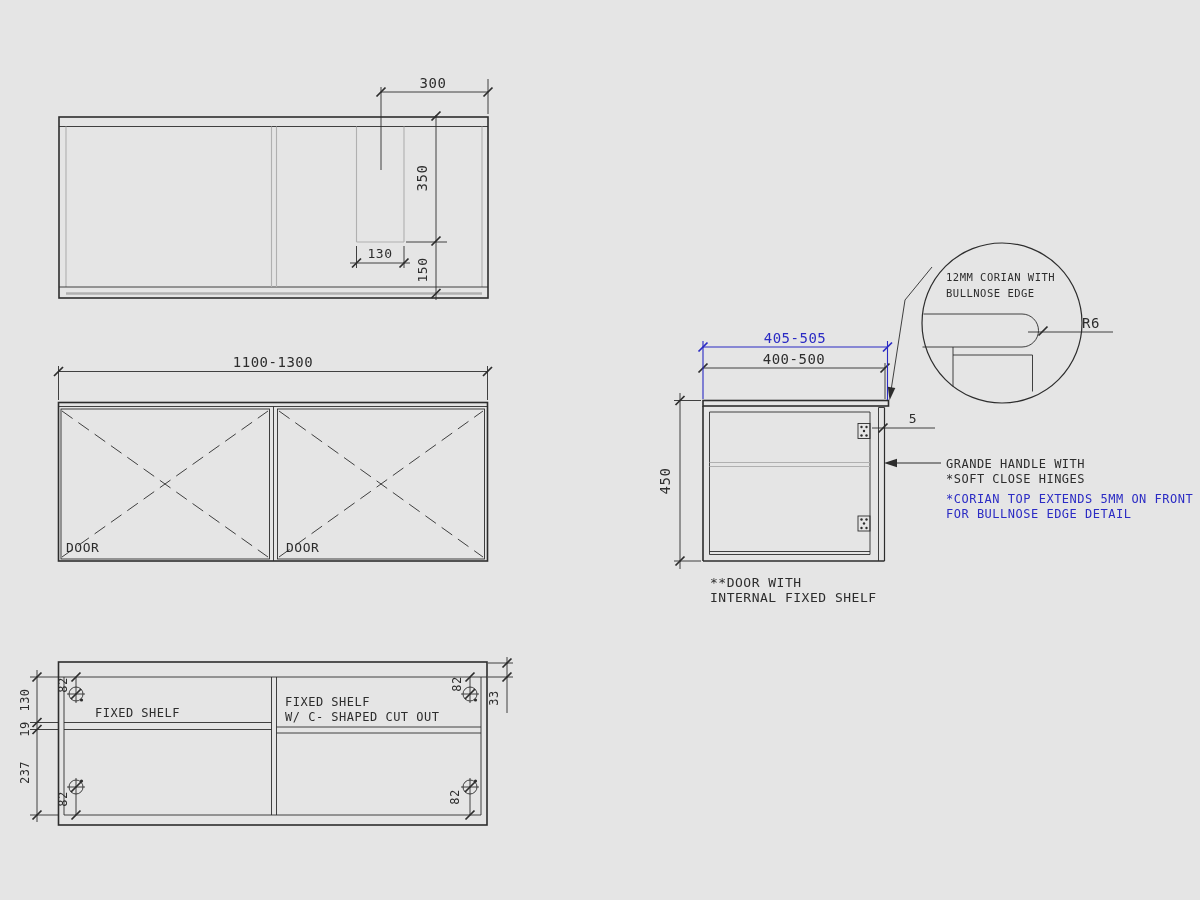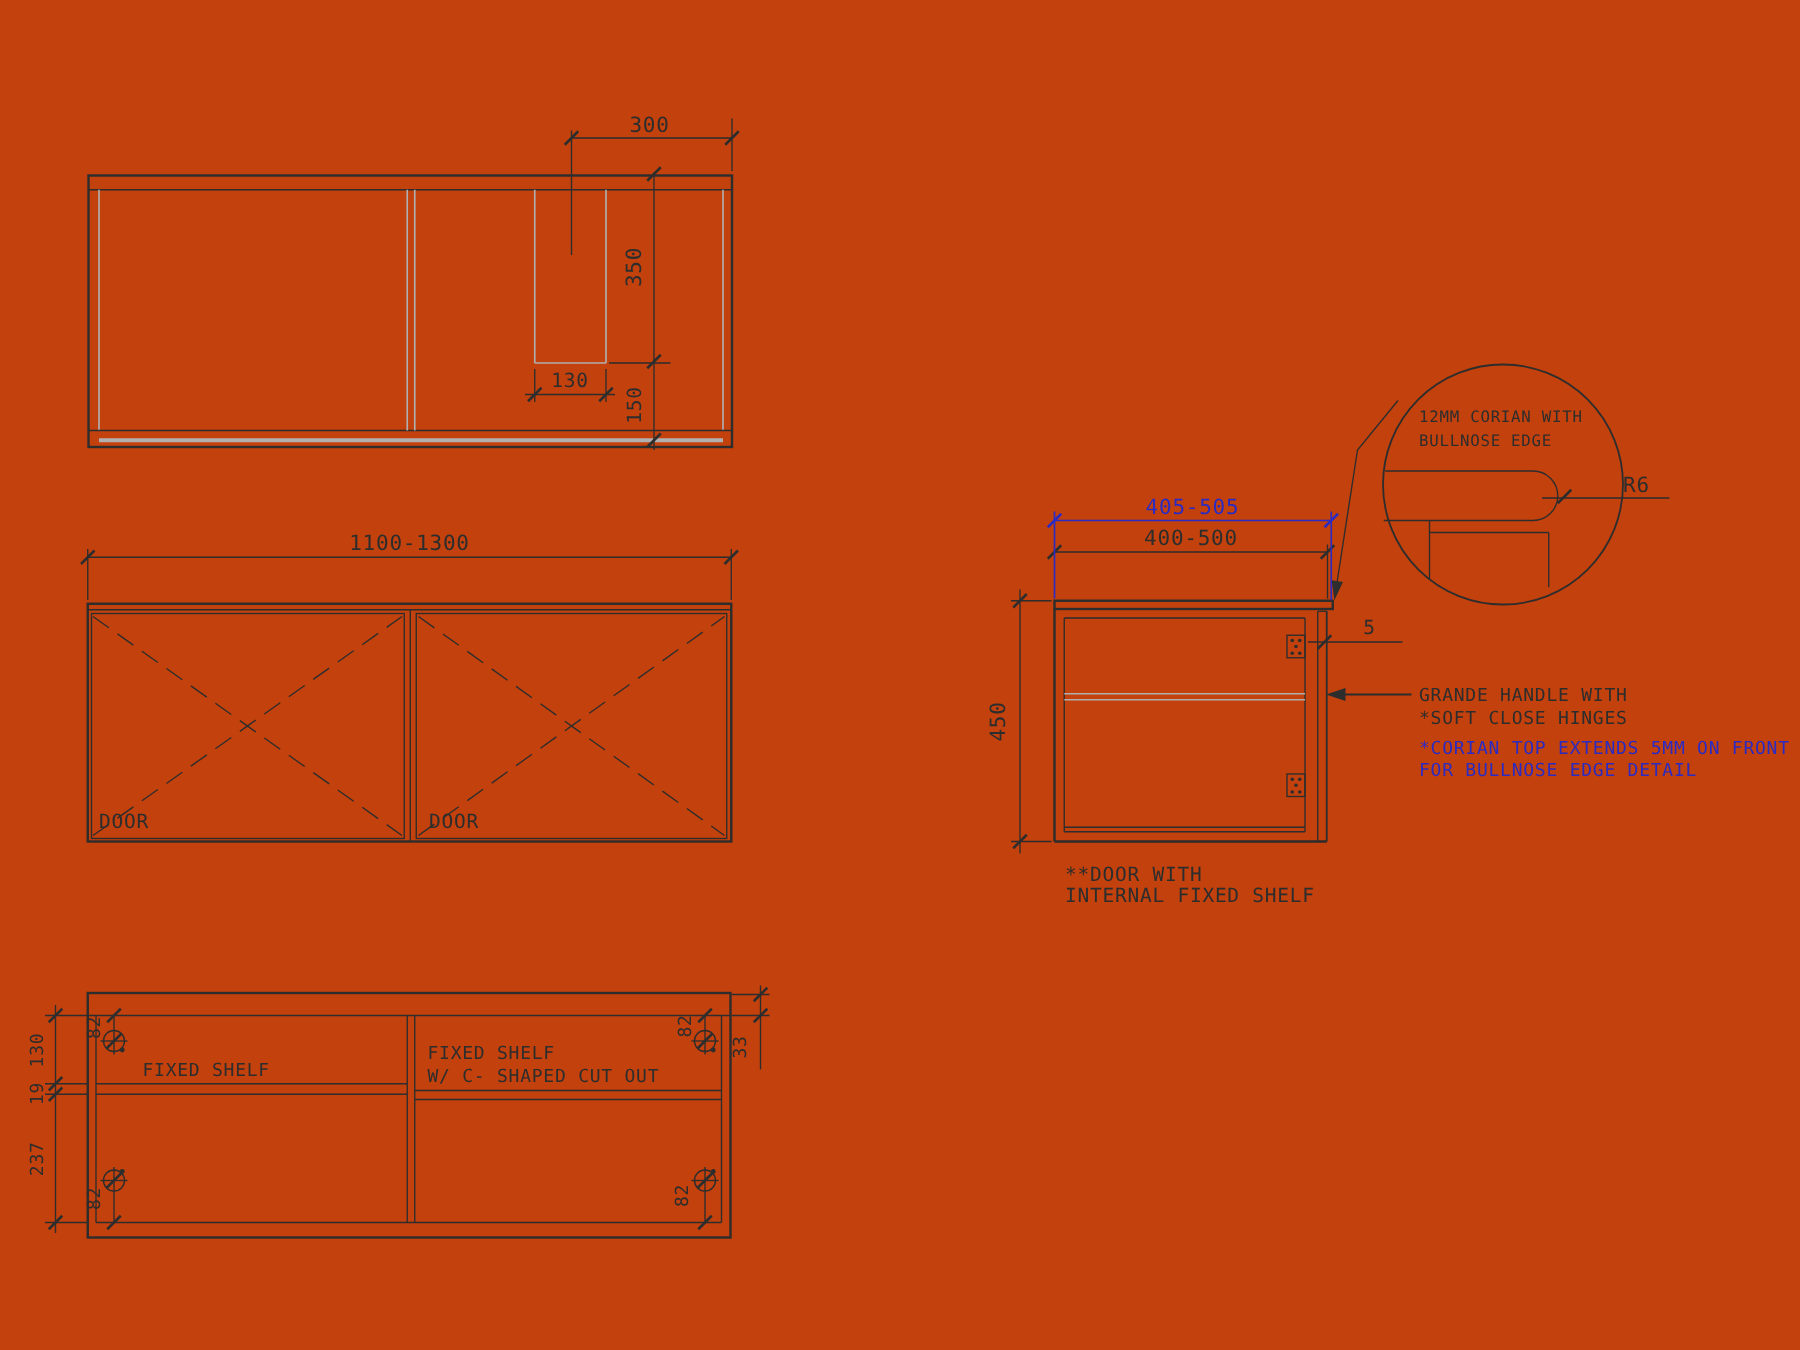--- a/index.html
+++ b/index.html
@@ -1,16 +1,16 @@
 <!DOCTYPE html>
 <html><head>
 <meta charset="utf-8">
 <style>
   html,body{margin:0;padding:0;background:#ffffff;}
-  #canvas{position:relative;width:1200px;height:900px;background:#c2410c;overflow:hidden;}
+  #canvas{position:relative;width:1200px;height:900px;background:#e5e5e5;overflow:hidden;}
   svg{position:absolute;left:0;top:0;}
   svg text{
     font-family:"DejaVu Sans Mono","Liberation Mono",monospace;
     fill:#2d2d2d;
     letter-spacing:0.5px;
   }
   .ln{stroke:#2d2d2d;stroke-width:1.6;fill:none;}
   .md{stroke:#2d2d2d;stroke-width:1.2;fill:none;}
   .tn{stroke:#2d2d2d;stroke-width:0.9;fill:none;}
   .gy{stroke:#b0b0b0;stroke-width:1.1;fill:none;}

